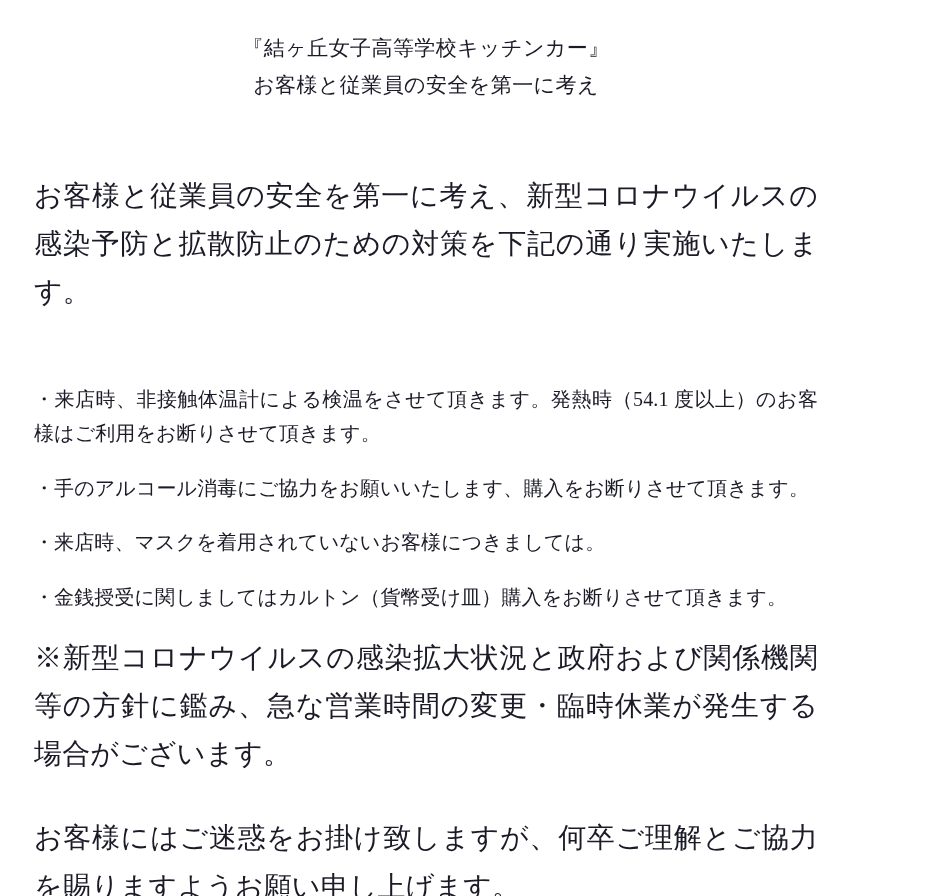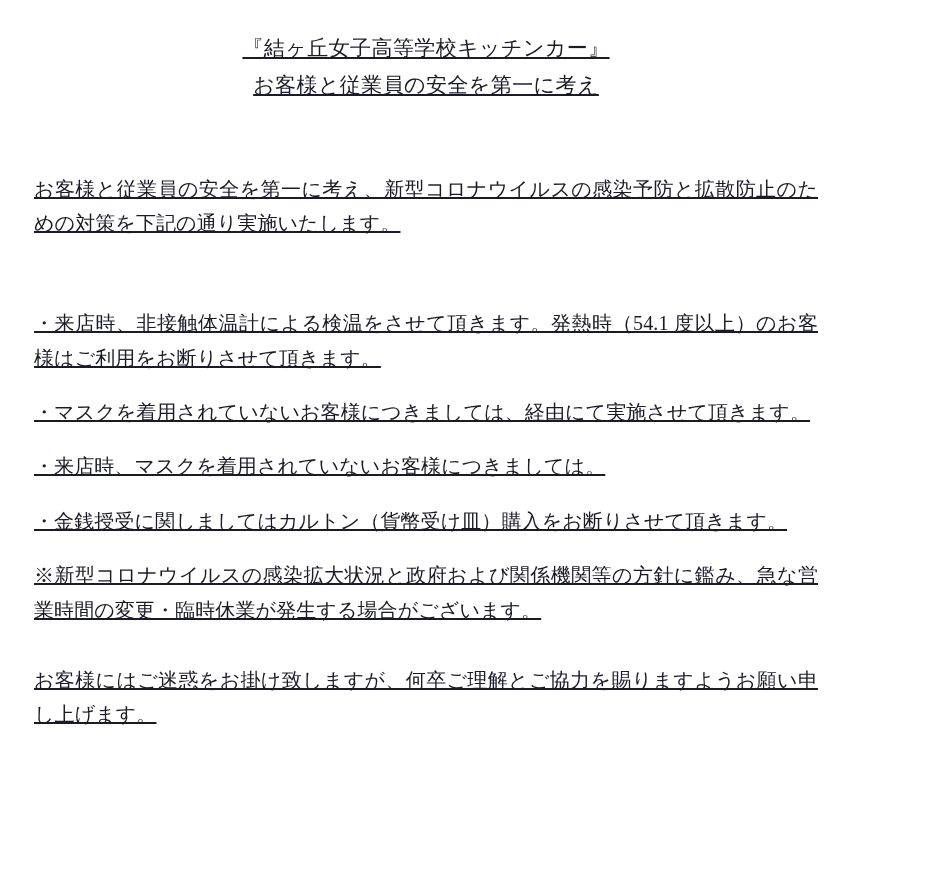--- a/index.html
+++ b/index.html
@@ -13,37 +13,36 @@
     font-family: "Liberation Serif", "DejaVu Serif", serif;
     color: #1b1b28;
     overflow: hidden;
   }
   .page {
     position: relative;
     width: 852px;
     height: 896px;
     box-sizing: border-box;
     padding: 0;
-    text-decoration: underline;
   }
   .title-block {
     text-align: center;
     padding-top: 30px;
     line-height: 1.75;
   }
   .title-line {
     font-size: 21px;
     letter-spacing: 0.02em;
     color: #1b1b28;
   }
   .body-block {
     padding: 0 34px 0 34px;
   }
   .para {
-    font-size: 20px;
+    font-size: 28px;
     line-height: 1.72;
     letter-spacing: 0.005em;
     color: #1b1b28;
     text-align: justify;
     text-justify: inter-character;
   }
   .intro {
     margin-top: 68px;
   }
   .list-block {
@@ -73,21 +72,21 @@
     <div class="title-line">『結ヶ丘女子高等学校キッチンカー』</div>
     <div class="title-line">お客様と従業員の安全を第一に考え</div>
   </div>
 
   <div class="body-block">
 
     <p class="para intro">お客様と従業員の安全を第一に考え、新型コロナウイルスの感染予防と拡散防止のための対策を下記の通り実施いたします。</p>
 
     <div class="list-block">
       <p class="list-item">・来店時、非接触体温計による検温をさせて頂きます。発熱時（54.1 度以上）のお客様はご利用をお断りさせて頂きます。</p>
-      <p class="list-item">・マスクを着用されていないお客様につきましては、経由にて実施させて頂きます。</p>
+      <p class="list-item">・手のアルコール消毒にご協力をお願いいたします、購入をお断りさせて頂きます。</p>
       <p class="list-item">・来店時、マスクを着用されていないお客様につきましては。</p>
       <p class="list-item">・金銭授受に関しましてはカルトン（貨幣受け皿）購入をお断りさせて頂きます。</p>
     </div>
 
     <p class="para note-block">※新型コロナウイルスの感染拡大状況と政府および関係機関等の方針に鑑み、急な営業時間の変更・臨時休業が発生する場合がございます。</p>
 
     <p class="para closing-block">お客様にはご迷惑をお掛け致しますが、何卒ご理解とご協力を賜りますようお願い申し上げます。</p>
 
   </div>
 </div>

